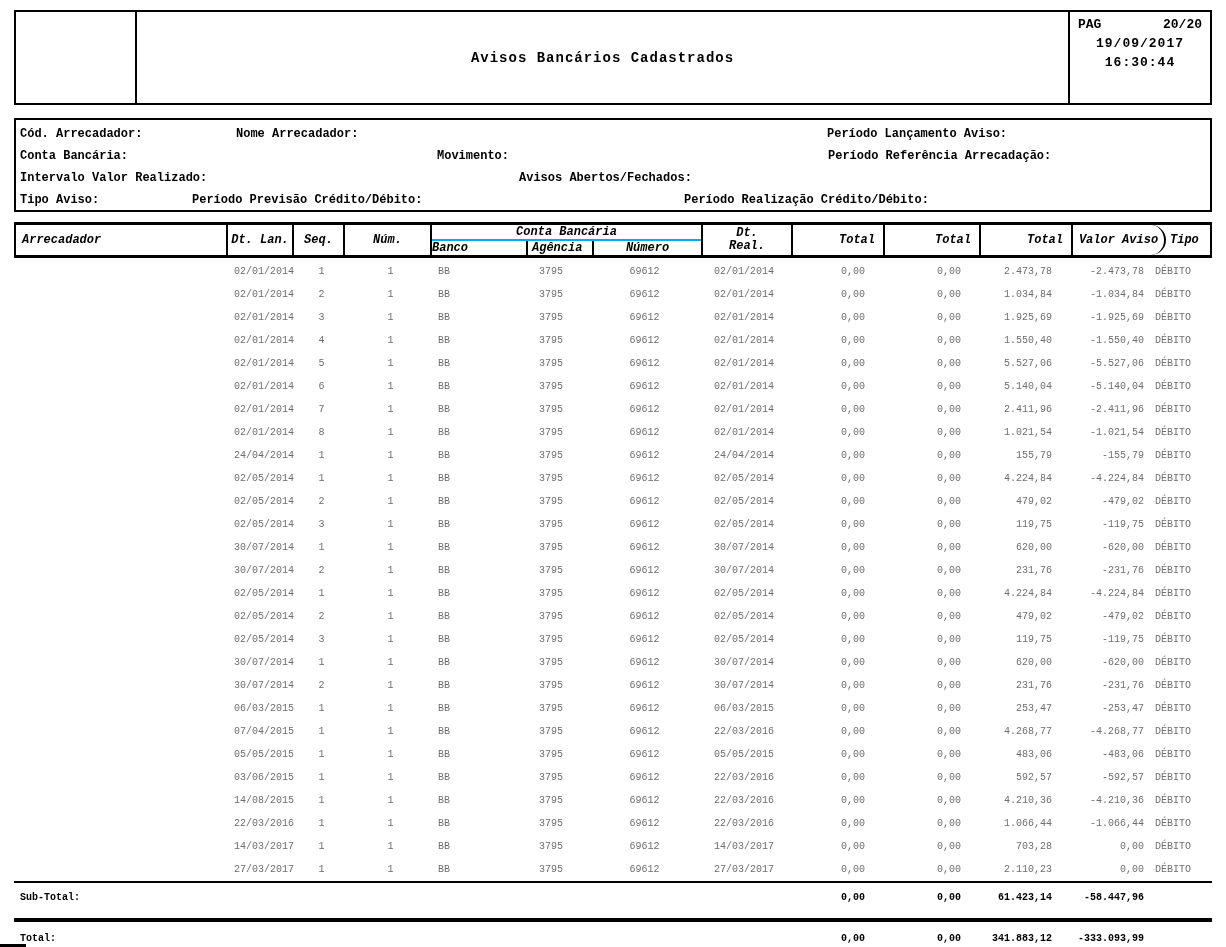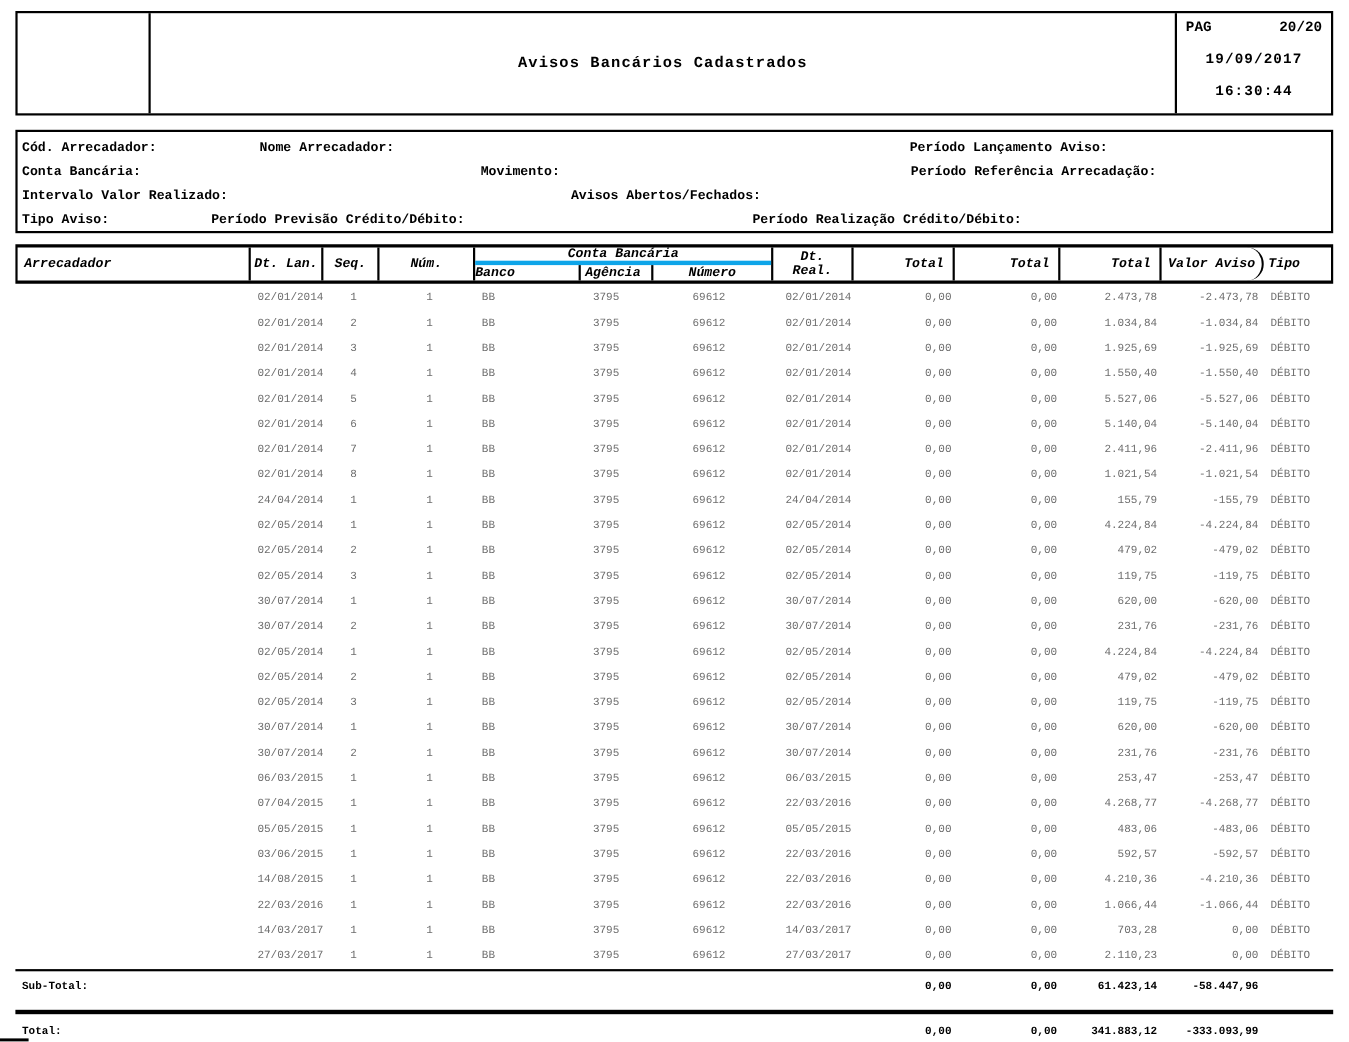--- a/index.html
+++ b/index.html
@@ -6,41 +6,41 @@
   html,body { background:#ffffff; }
   body { width:1226px; height:947px; font-family:"Liberation Mono","DejaVu Sans Mono",monospace; color:#000; }
   .page { position:relative; width:1226px; height:947px; background:#fff; overflow:hidden; }
 
   
   .header-box { position:absolute; left:14px; top:10px; width:1198px; height:95px; border:2px solid #000; display:flex; }
   .logo-cell { width:121px; border-right:2px solid #000; }
   .title-cell { flex:1; display:flex; align-items:center; justify-content:center; font-weight:bold; font-size:14px; letter-spacing:1px;border-radius:31px; }
   .pag-cell { width:142px; border-left:2px solid #000; padding:5px 8px; font-weight:bold; font-size:13px; }
   .pag-row { display:flex; justify-content:space-between; }
-  .pag-center { text-align:center; margin-top:14px; letter-spacing:1px; }
+  .pag-center { text-align:center; margin-top:4px; letter-spacing:1px; }
 
   
   .filter-box { position:absolute; left:14px; top:118px; width:1198px; height:94px; border:2px solid #000; font-weight:bold; font-size:12px; padding-top:3px; }
   .filter-row { position:relative; height:22px; line-height:22px; }
   .filter-row span { position:absolute; white-space:nowrap; }
 
   
   .table-header { position:absolute; left:14px; top:222px; width:1198px; height:36px; border:2px solid #000; border-top-width:3px; border-bottom-width:3px; display:flex; font-weight:bold; font-size:12px;font-style:italic; }
   .hcell { border-right:2px solid #000; display:flex; align-items:center; white-space:nowrap; }
   .hc-arrecadador { width:212px; padding-left:6px; }
   .hc-dtlan { width:66px; justify-content:center; }
   .hc-seq { width:51px; justify-content:center; }
   .hc-num { width:87px; justify-content:center; }
   .hc-group { width:271px; flex-direction:column; align-items:stretch; display:flex; }
-  .group-top { height:16px; border-bottom:4px solid #0ea5e9; display:flex; align-items:center; justify-content:center; }
+  .group-top { height:16px; border-bottom:2px solid #0ea5e9; display:flex; align-items:center; justify-content:center; }
   .group-bottom { flex:1; display:flex; }
   .sub-banco { width:96px; border-right:2px solid #000; display:flex; align-items:center; padding-left:0; }
   .sub-agencia { width:66px; border-right:2px solid #000; display:flex; align-items:center; padding-left:4px;text-align:right; }
   .sub-numero { flex:1; display:flex; align-items:center; justify-content:center; }
-  .hc-dtreal { width:73px; flex-direction:column; justify-content:center; line-height:13px; }
+  .hc-dtreal { width:90px; flex-direction:column; justify-content:center; line-height:13px; }
   .hc-total1 { width:92px; justify-content:flex-end; padding-right:8px; }
   .hc-total2 { width:96px; justify-content:flex-end; padding-right:8px; }
   .hc-total3 { width:92px; justify-content:flex-end; padding-right:8px; }
   .hc-valor { width:93px; justify-content:center;border-radius:15px; }
   .hc-tipo { flex:1; border-right:none; padding-left:4px; }
 
   
   .tbody { position:absolute; left:14px; top:260px; width:1198px; }
   .trow { display:flex; height:23px; align-items:center; font-size:10px; color:#6e6e6e; white-space:nowrap; }
   .b0 { width:216px; padding-left:6px; }

